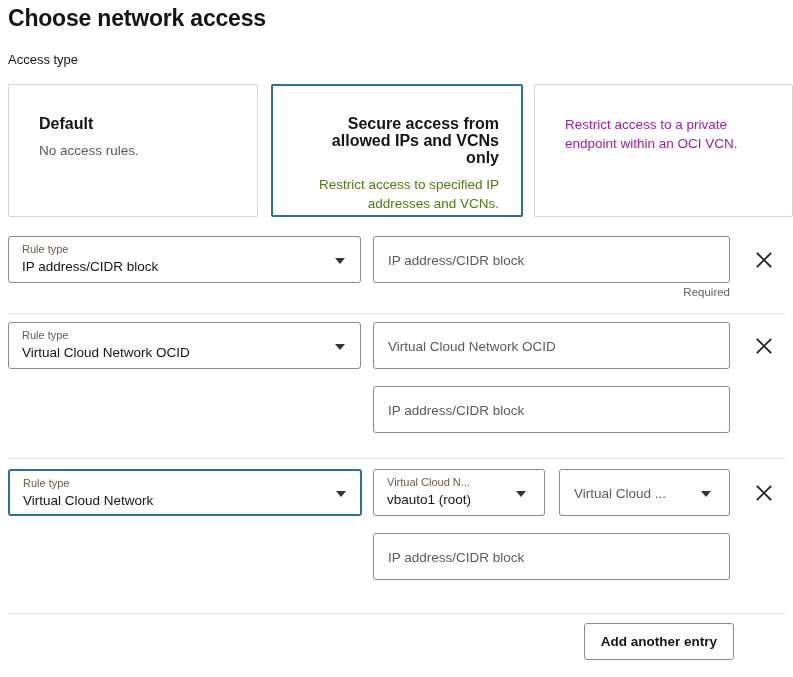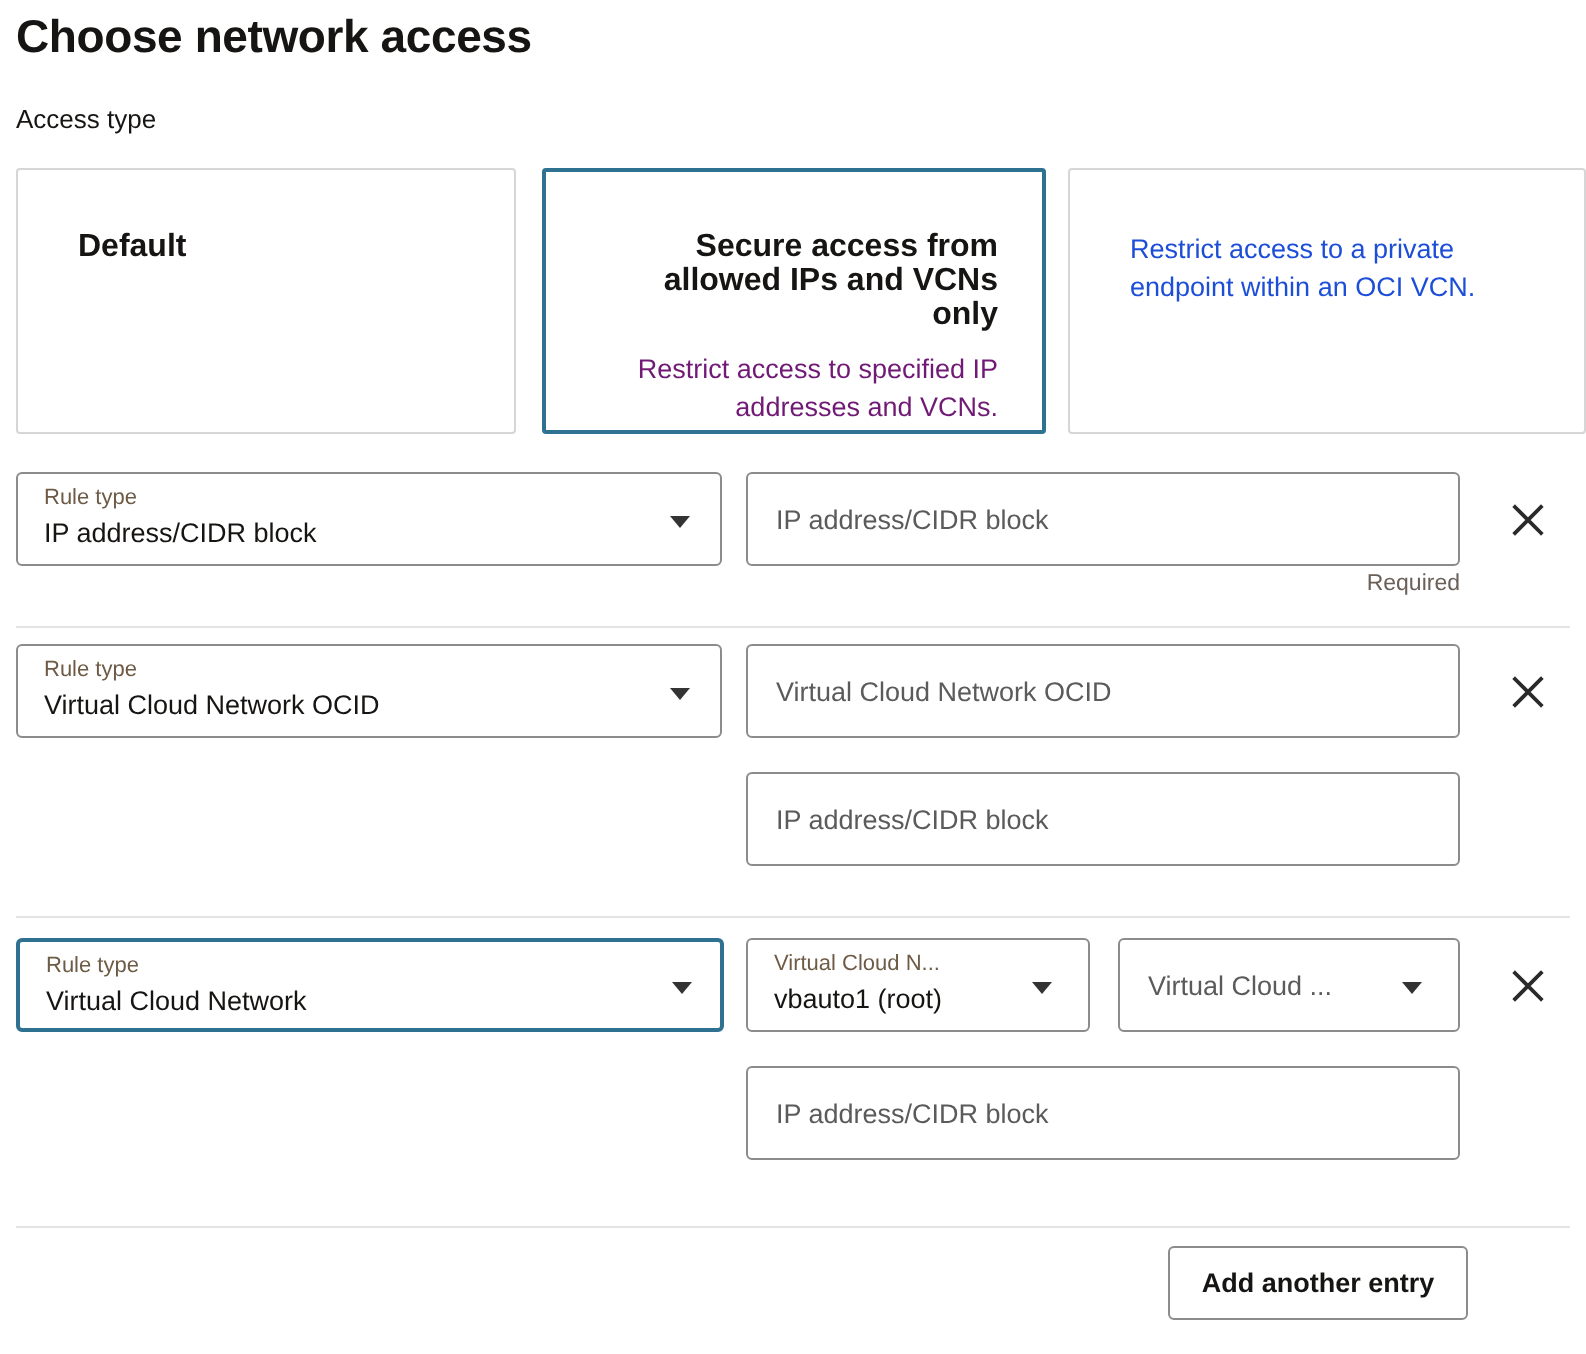--- a/index.html
+++ b/index.html
@@ -64,25 +64,25 @@
     font-size: 16px;
     font-weight: bold;
     line-height: 17px;
     color: #161513;
     margin: 0 0 9px 0;
   }
   .card.c3 .card-title { color: #9a9a9a; font-weight: bold; }
   .card-desc {
     font-size: 13.5px;
     line-height: 19px;
-    color: #701a75;
+    color: #4d7c0f;
     margin: 0;
   }
   .card.c1 .card-desc { color: #5b5b5b; }
-  .card.c3 .card-desc { color: #1d4ed8; }
+  .card.c3 .card-desc { color: #a21caf; }
   .card.c2 { padding-left: 29px; padding-top: 29px; text-align: right; }
 
   
   .rules {
     position: absolute;
     left: 0;
     top: 232px;
     width: 793px;
   }
   .rule-row {
@@ -195,20 +195,21 @@
 
 <div class="page">
 
   <div class="page-title">Choose network access</div>
   <div class="section-label">Access type</div>
 
   <div class="cards">
 
     <div class="card c1">
       <div class="card-title">Default</div>
+      <div class="card-desc">No access rules.</div>
     </div>
 
     <div class="card c2">
       <div class="card-title">Secure access from allowed IPs and VCNs only</div>
       <div class="card-desc">Restrict access to specified IP addresses and VCNs.</div>
     </div>
 
     <div class="card c3">
       <div class="card-desc">Restrict access to a private endpoint within an OCI VCN.</div>
     </div>

